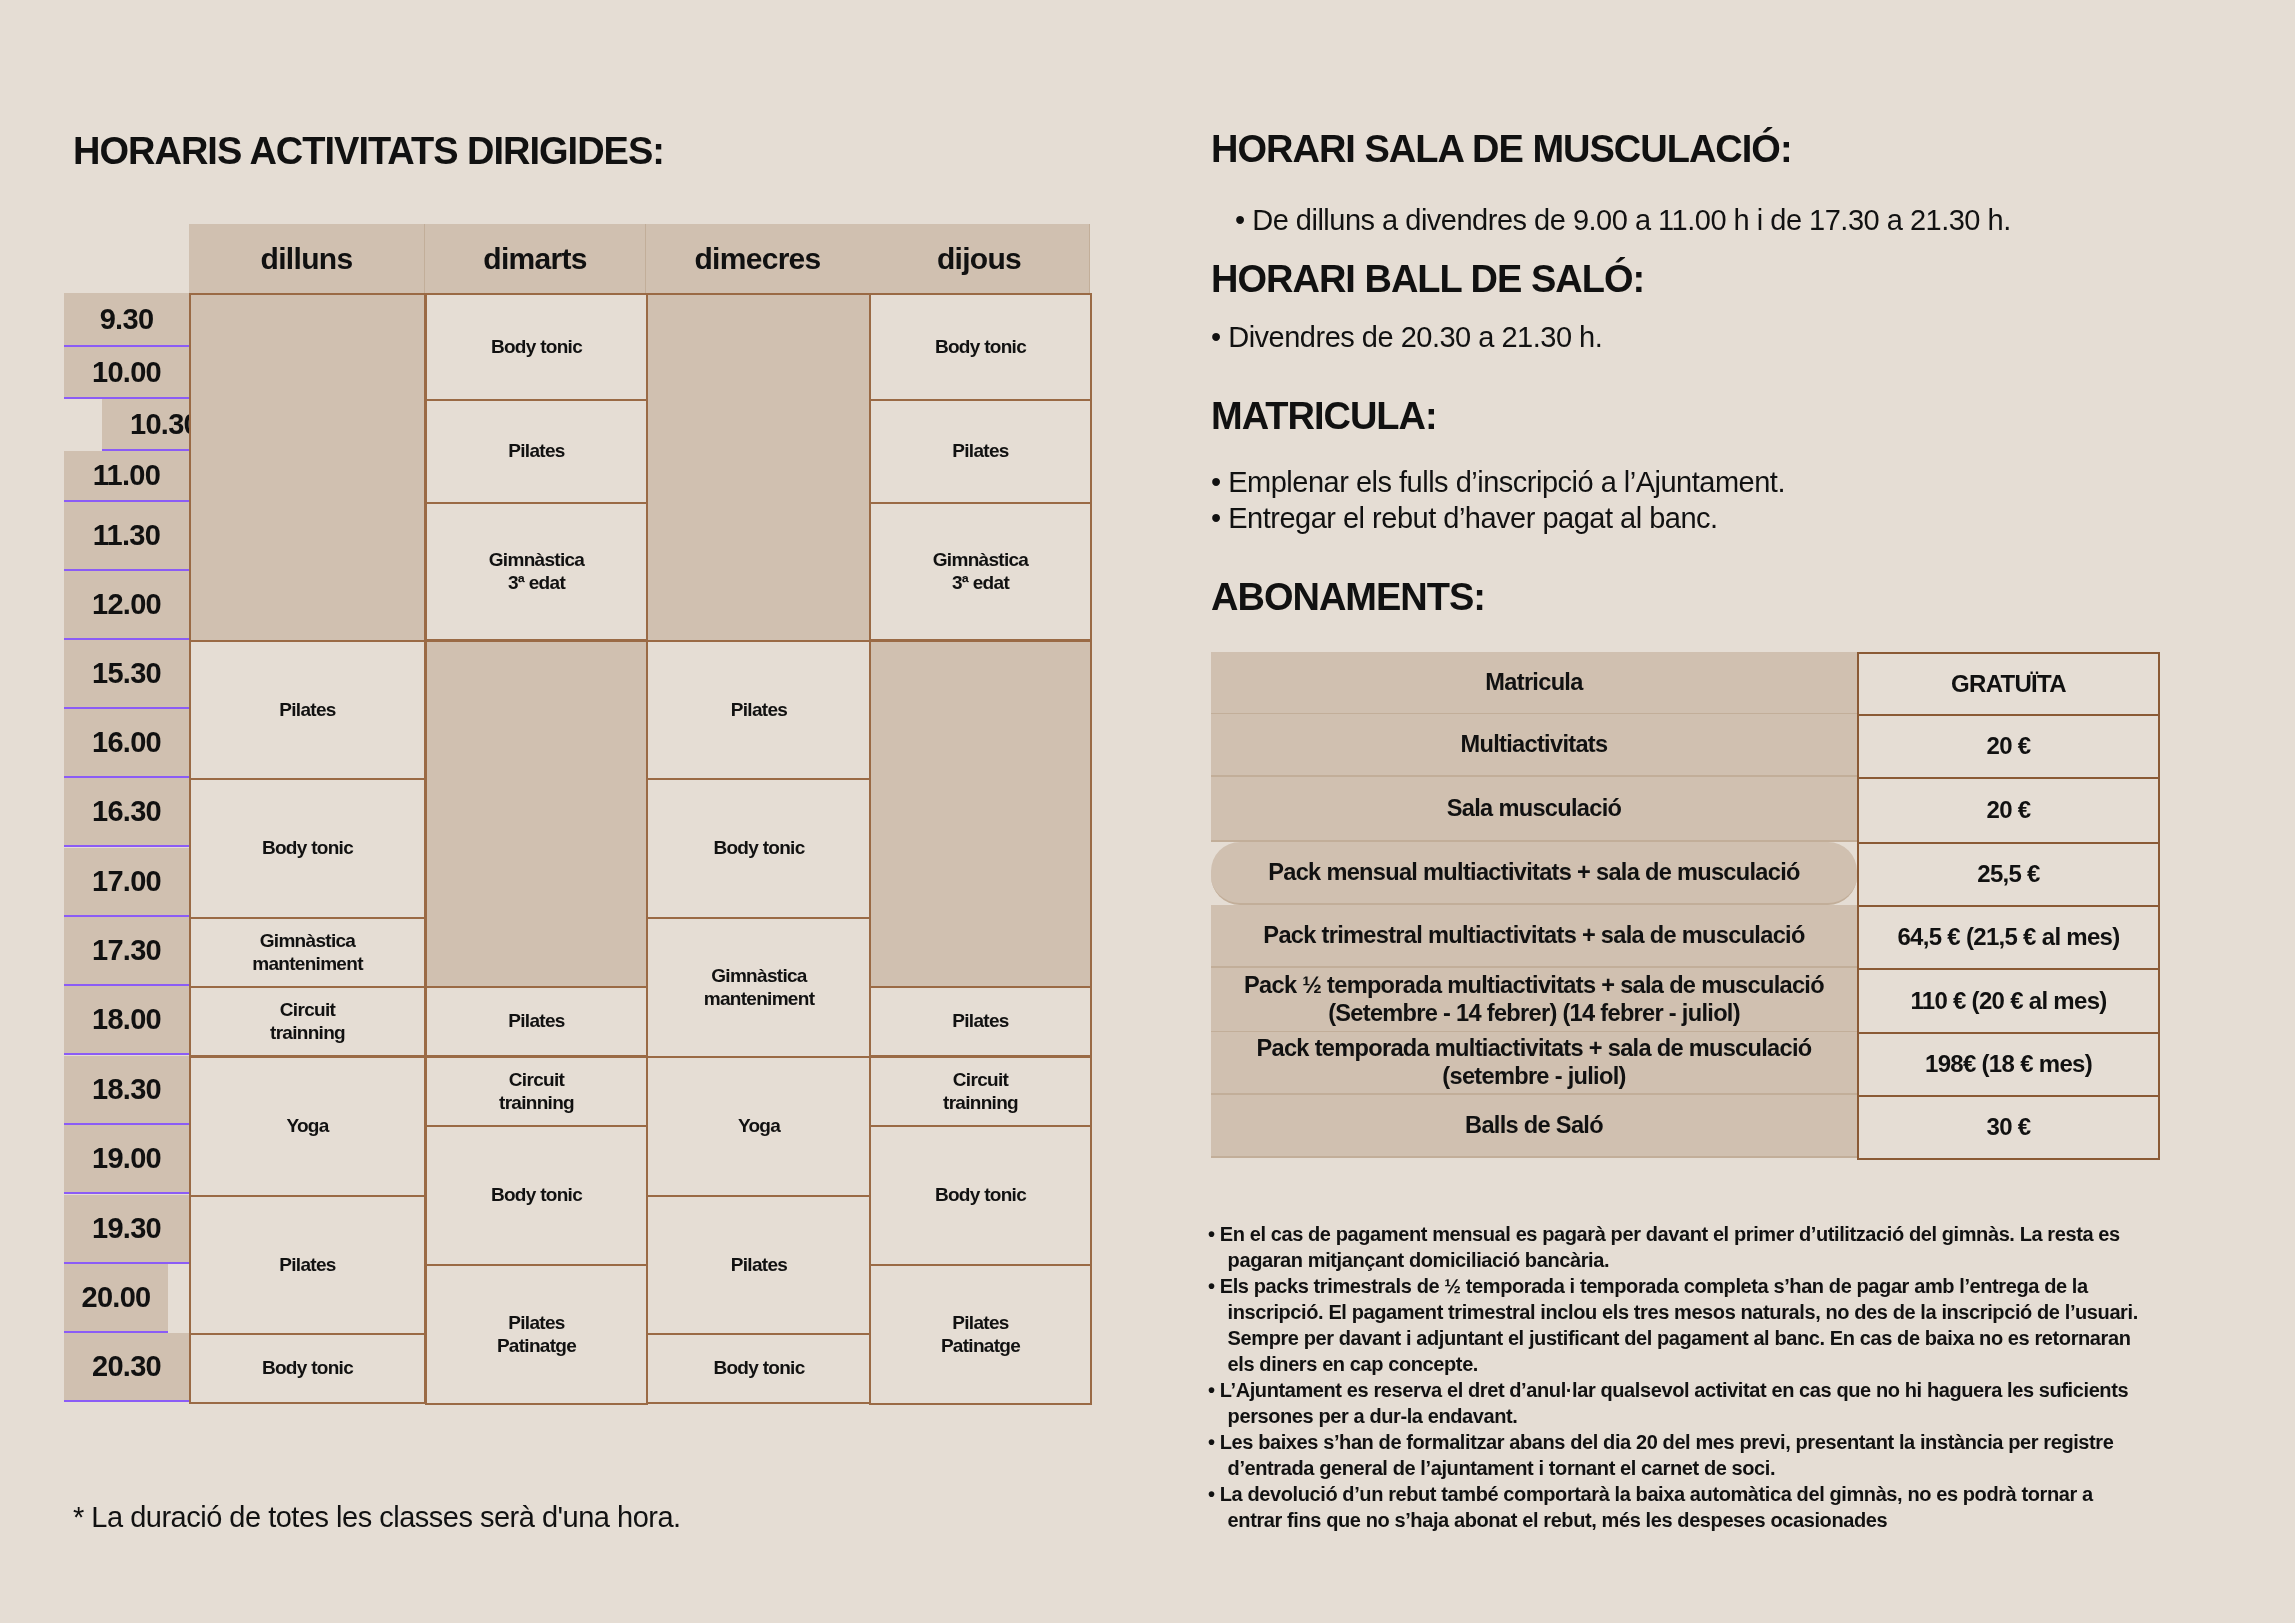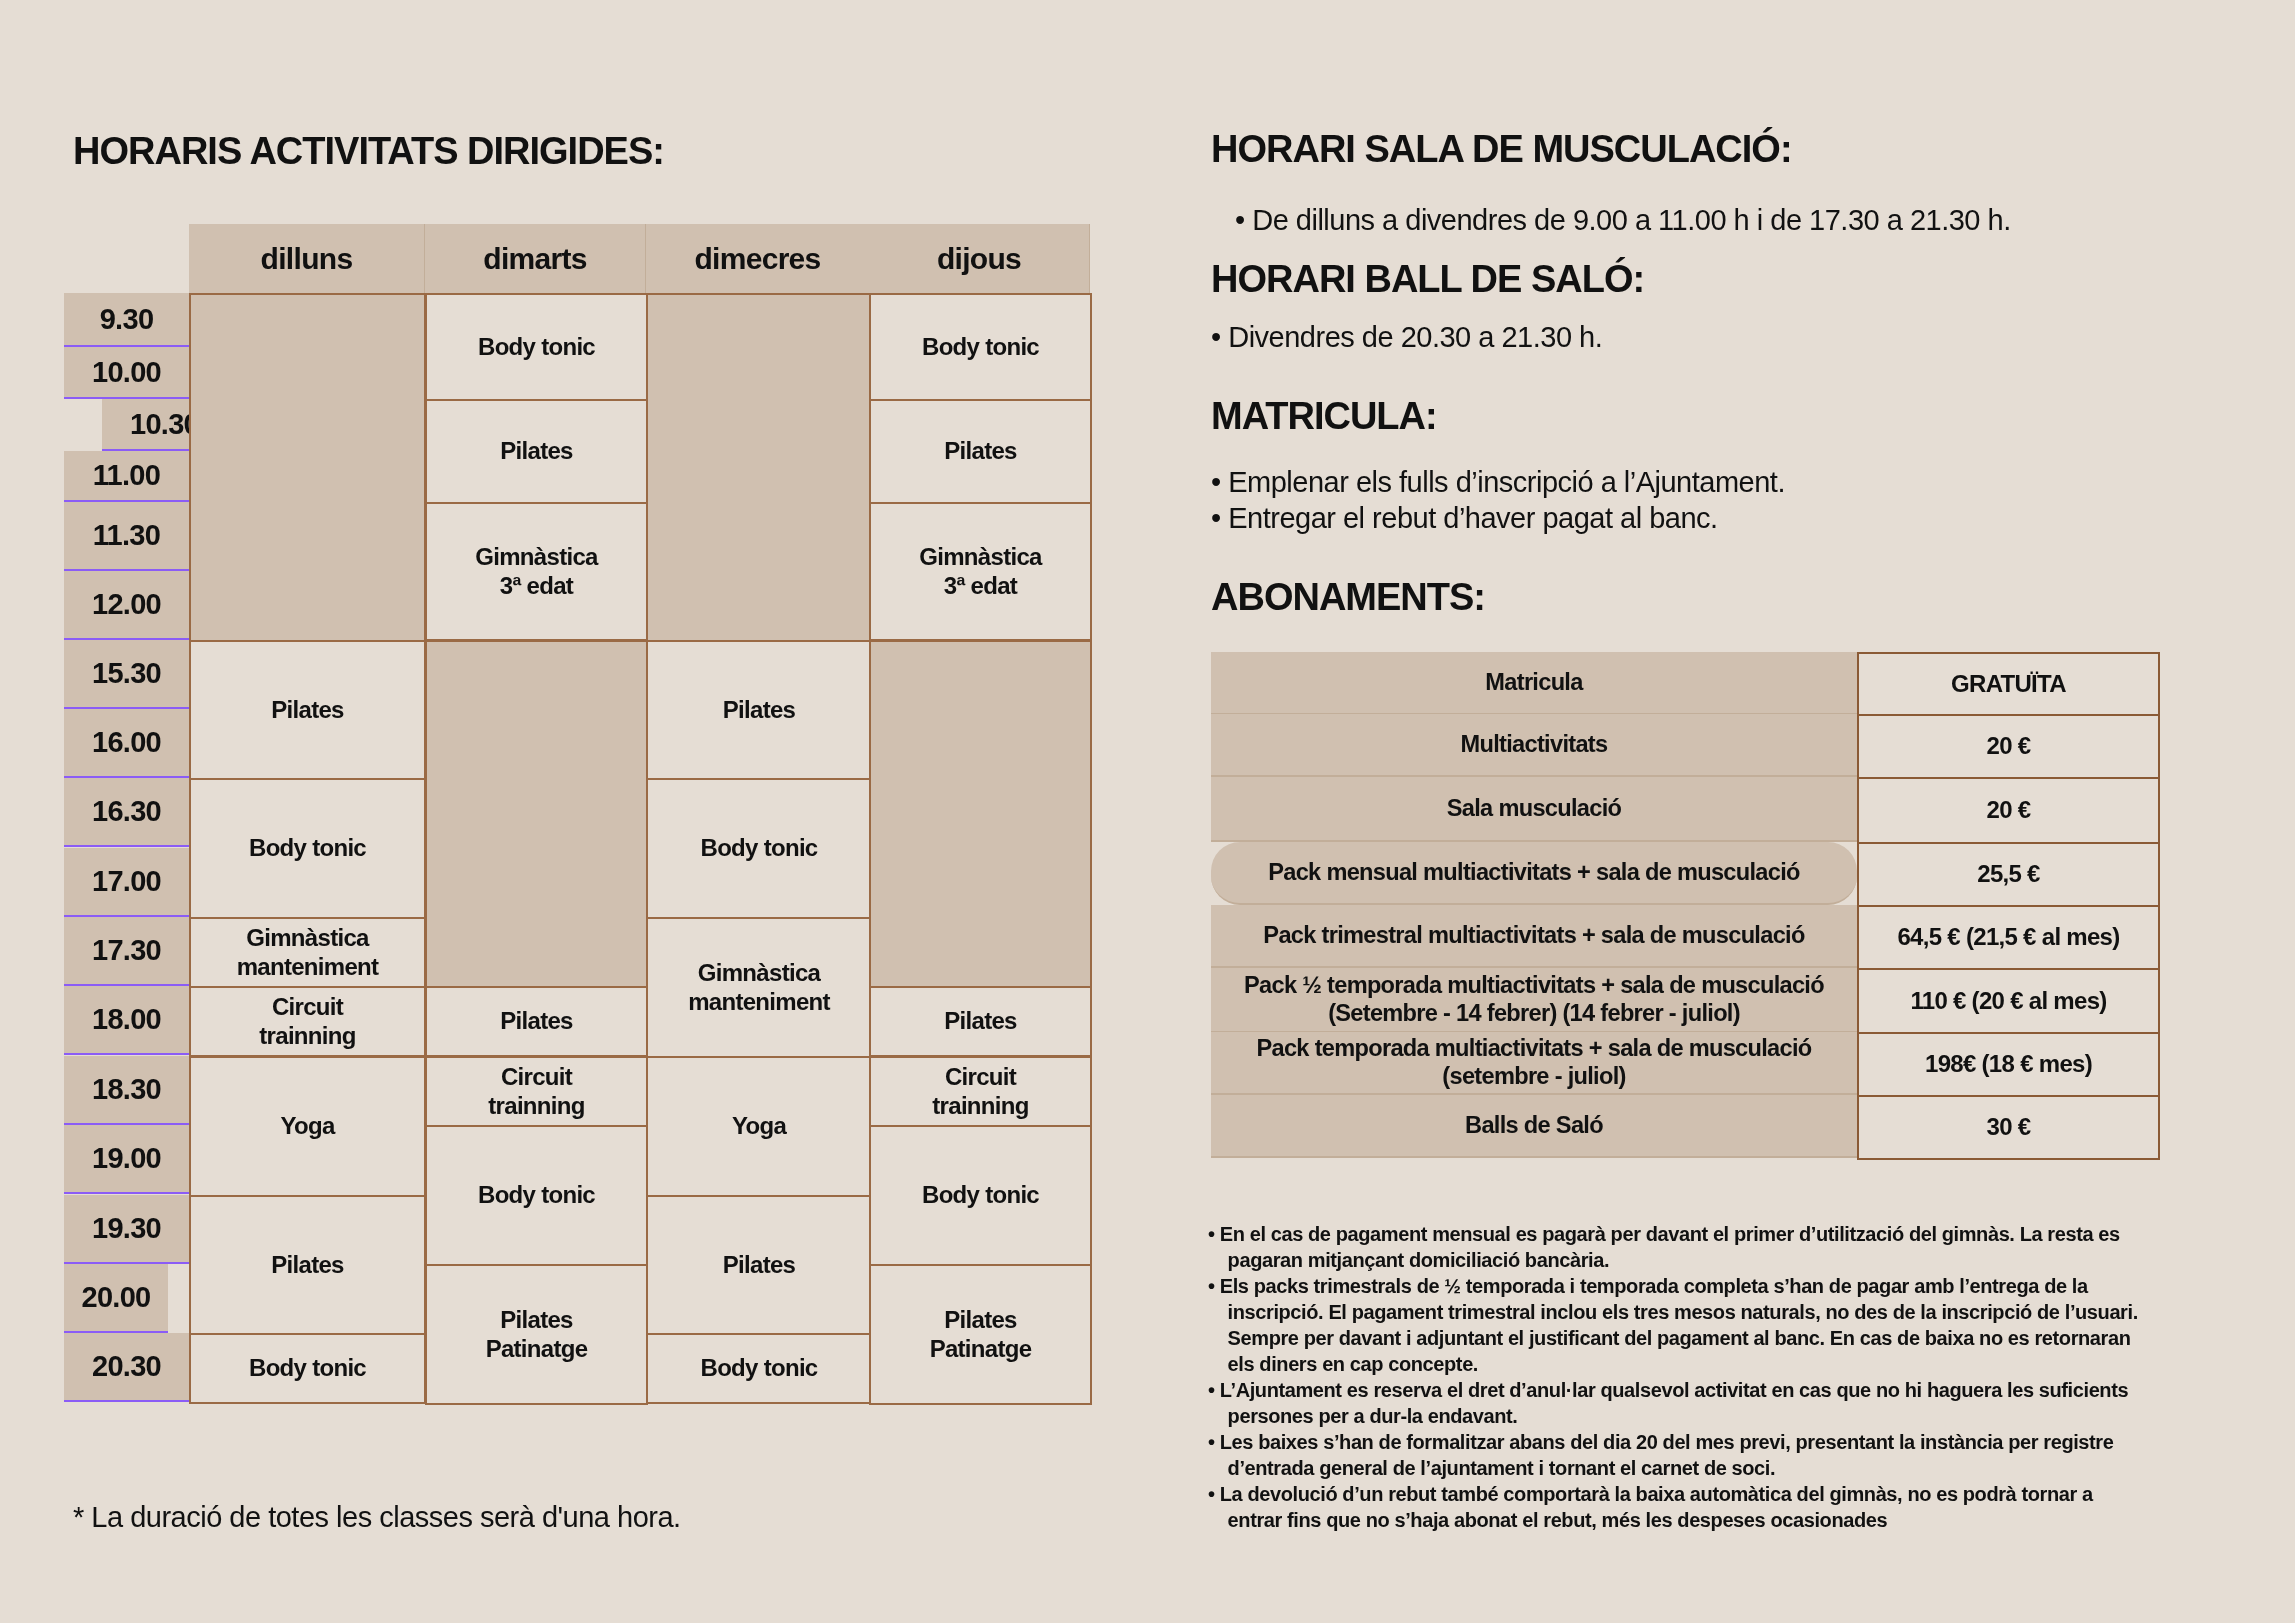--- a/index.html
+++ b/index.html
@@ -6,21 +6,21 @@
   body {
     width:2295px; height:1624px; position:relative; overflow:hidden;
     background:#e5ddd4; color:#111;
     font-family:"Liberation Sans", sans-serif;
   }
   .abs { position:absolute; }
   .h1 { font-weight:bold; font-size:38px; letter-spacing:-1px; white-space:nowrap; }
   .para { font-size:29px; letter-spacing:-0.5px; white-space:nowrap; }
   .cell {
     position:absolute; box-sizing:border-box; display:flex; align-items:center; justify-content:center;
-    text-align:center; font-weight:bold; font-size:24px; letter-spacing:-0.7px; line-height:1.2;
+    text-align:center; font-weight:bold; font-size:19px; letter-spacing:-0.7px; line-height:1.2;
   }
   .light { background:#e5ddd4; border:2px solid #9a6a45; }
   .darkb { background:#d0c0b0; border:2px solid #9a6a45; }
   .hdr { background:#d0c0b0; font-size:30px; border-right:1.3px solid #c2ae99; }
   .time {
     position:absolute; box-sizing:border-box; background:#d0c0b0; font-weight:bold; font-size:29px;
     letter-spacing:-0.7px; display:flex; align-items:center; justify-content:center;
     border-bottom:2px solid #8b5cf6;
   }
   .ptab-l { background:#d0c0b0; border-bottom:2.6px solid #c2ae99; font-size:23.6px; }

